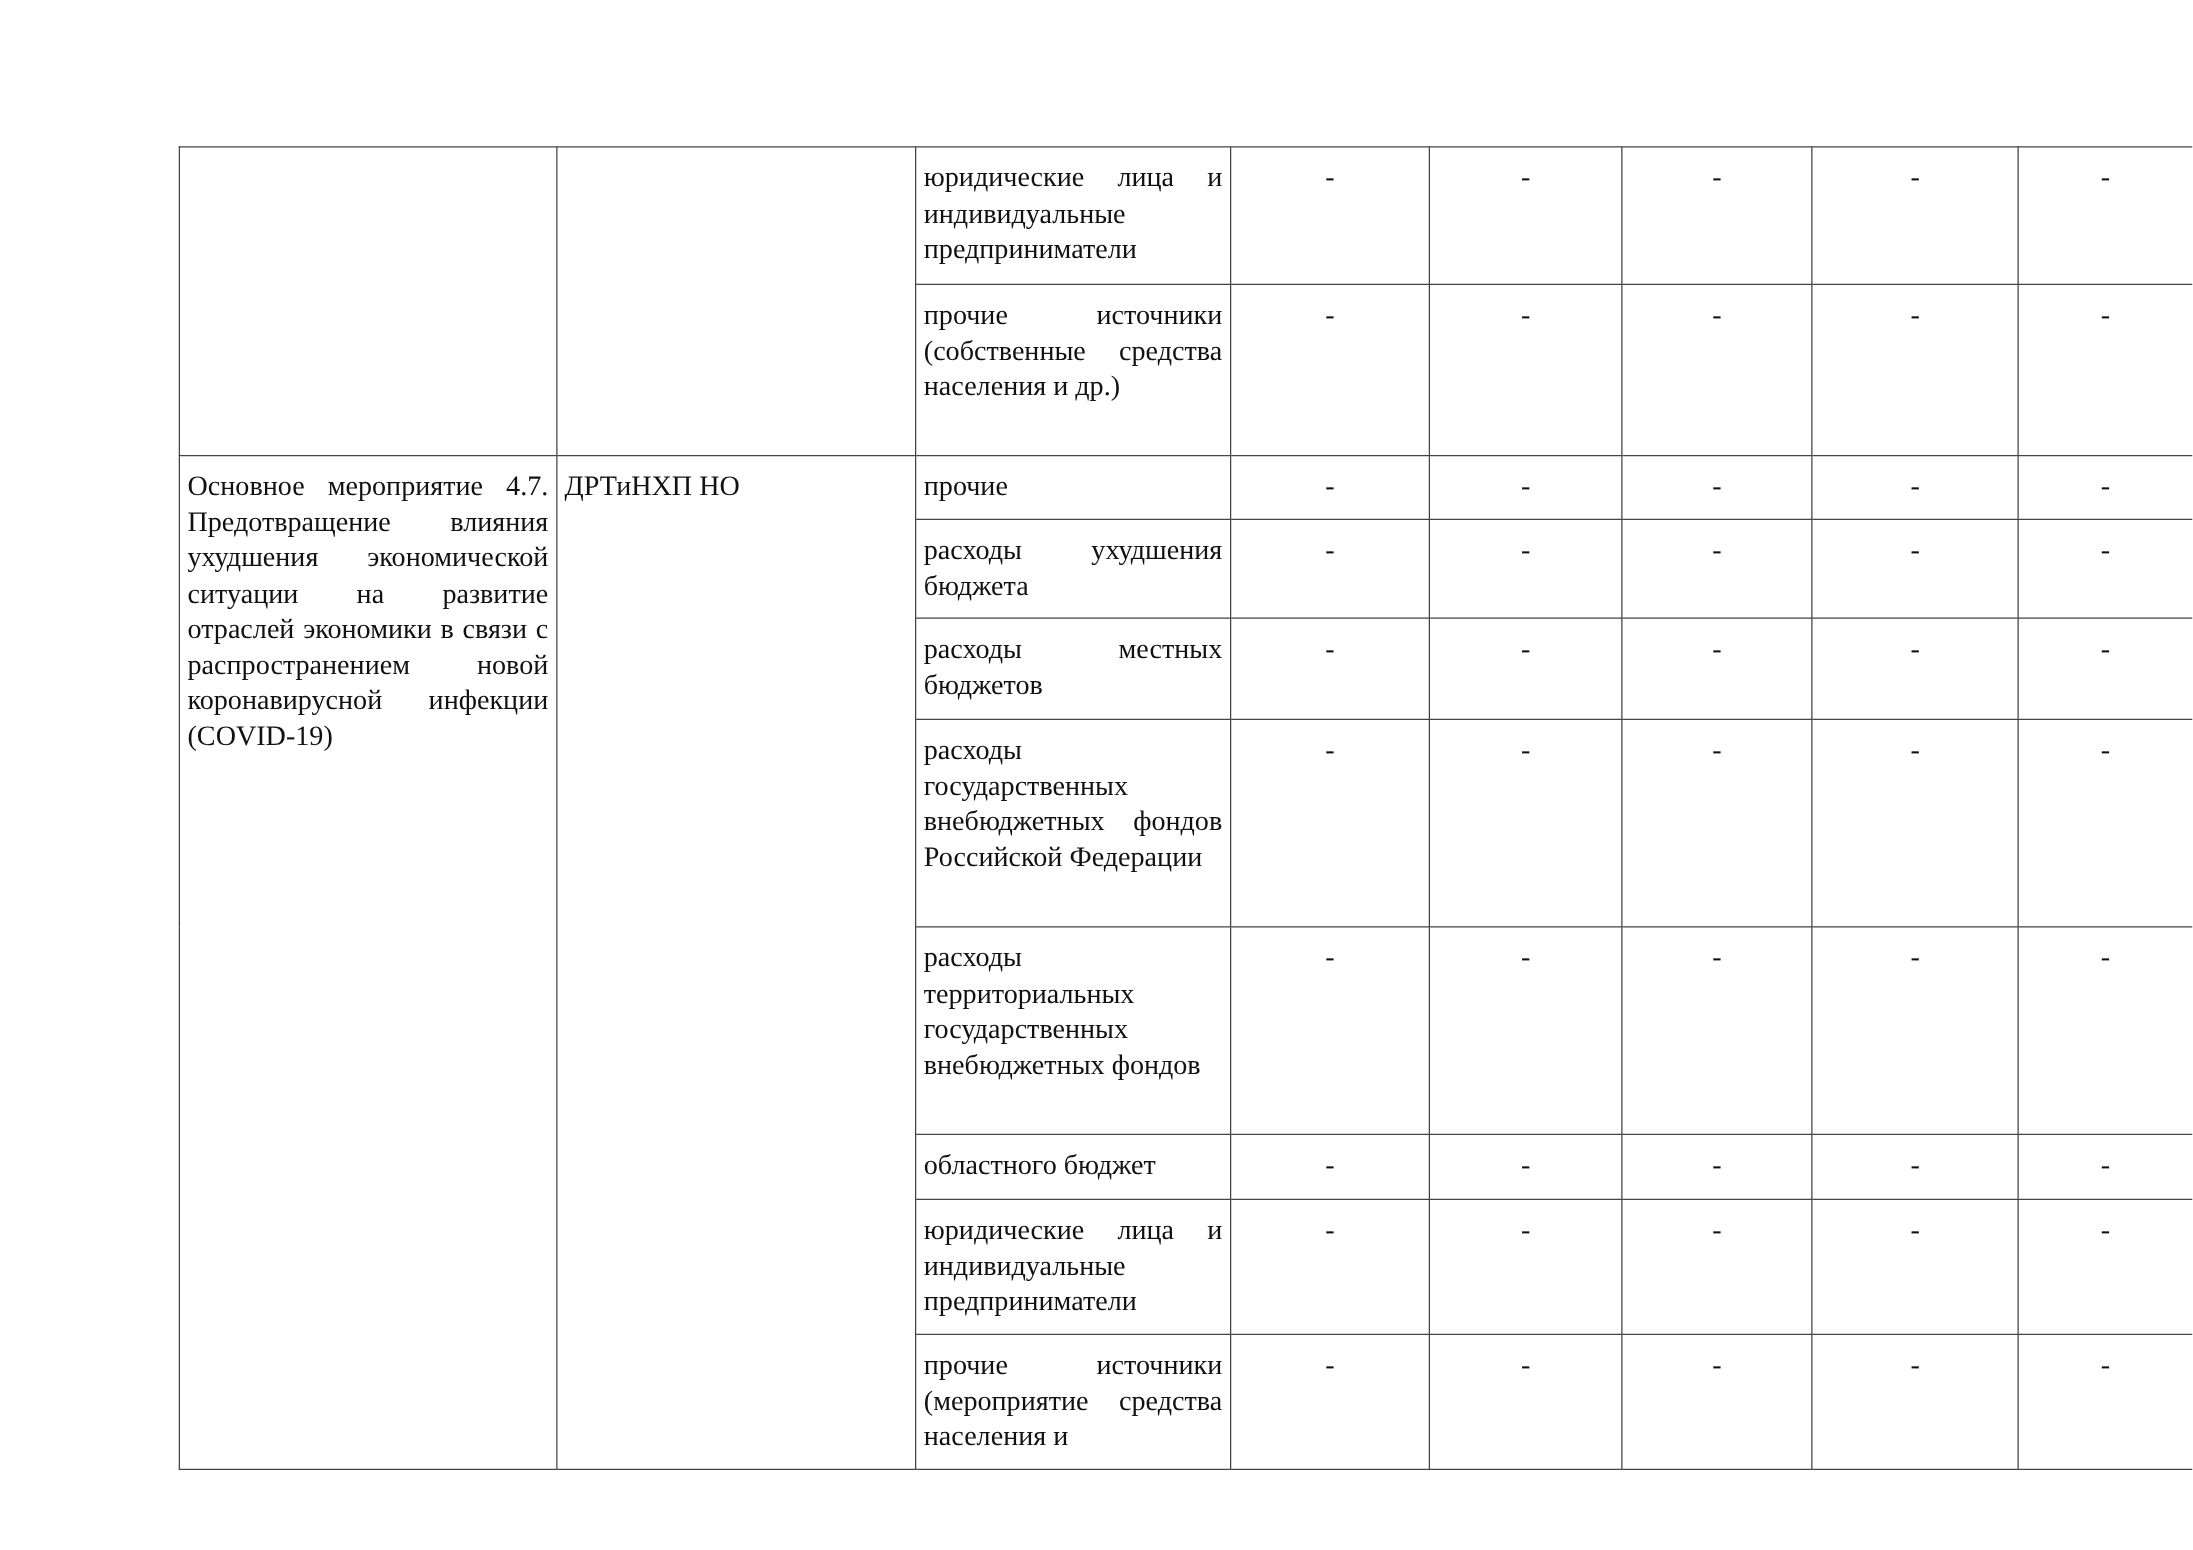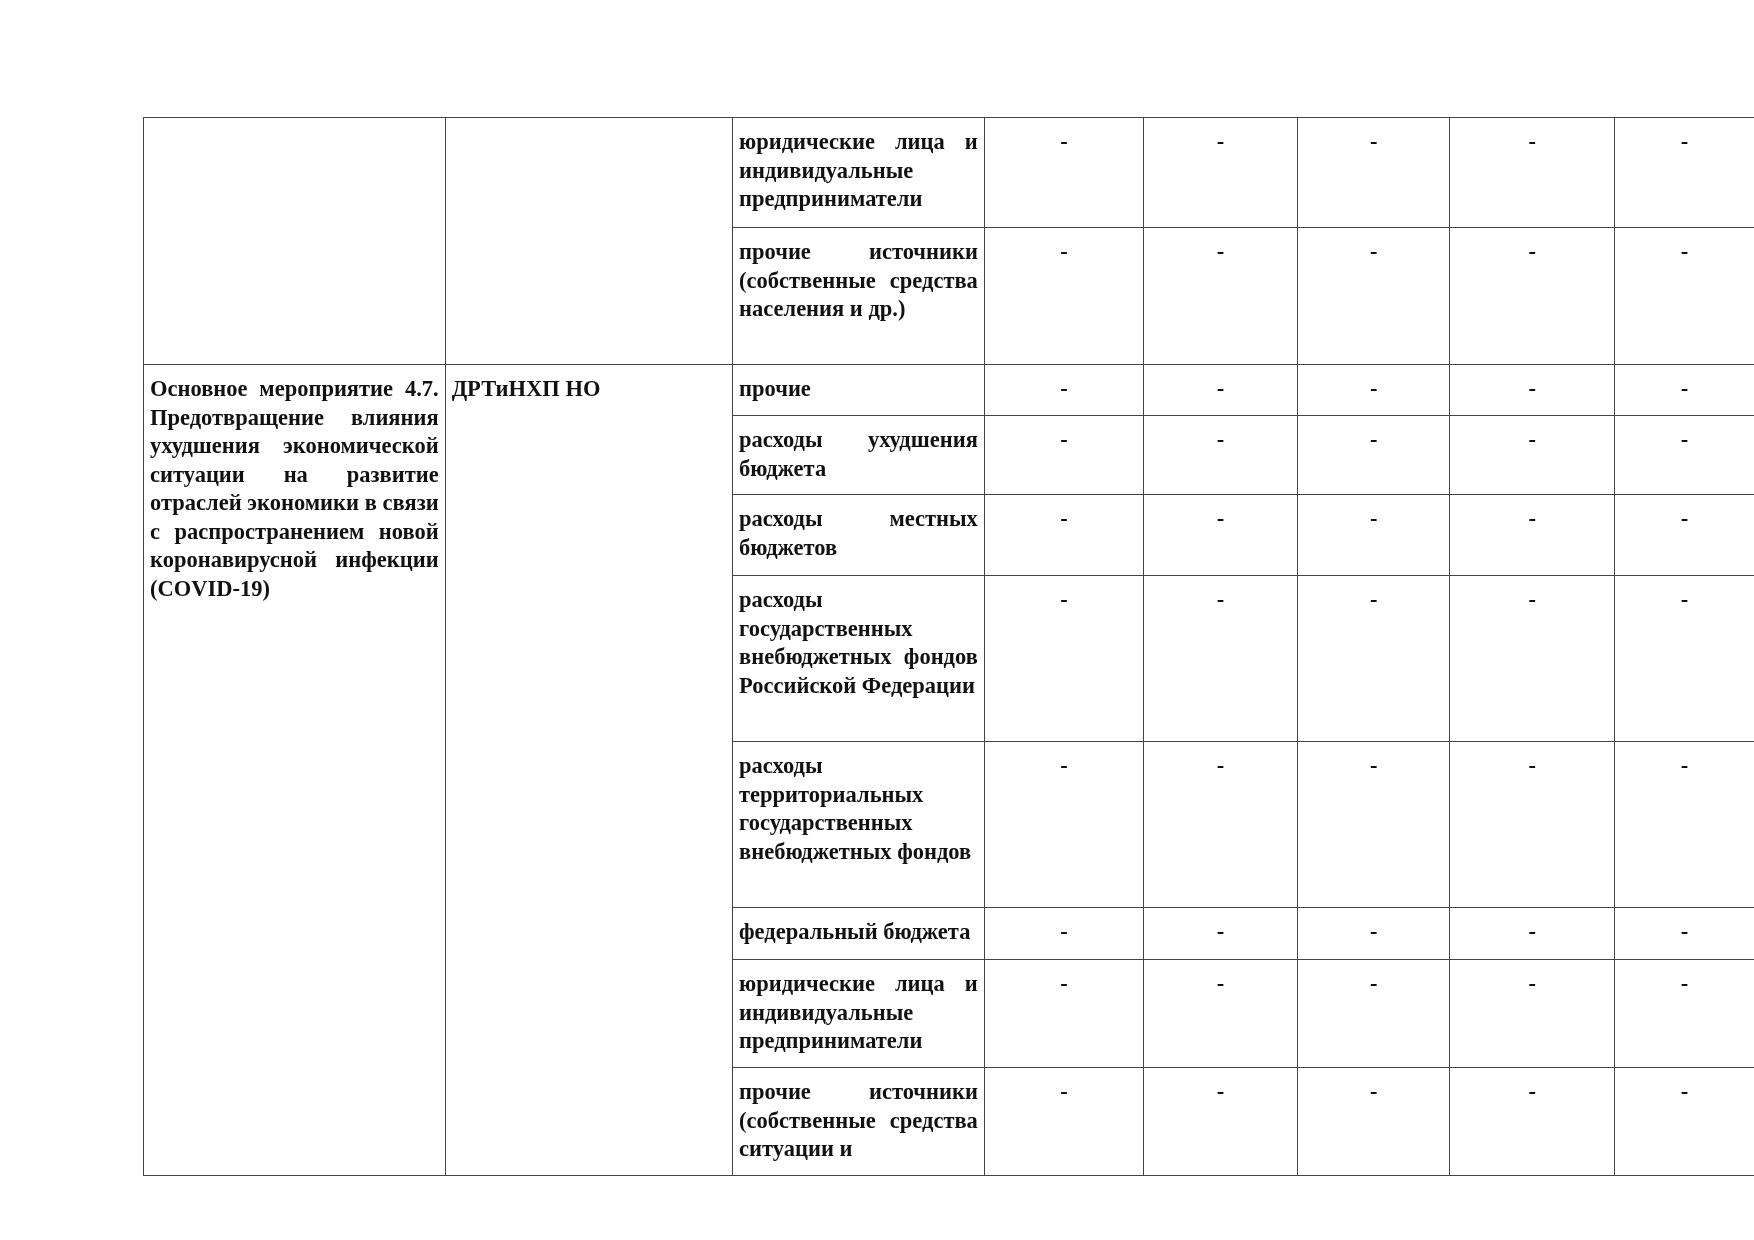--- a/index.html
+++ b/index.html
@@ -1,18 +1,18 @@
 <!DOCTYPE html>
 <html><head>
 <meta charset="utf-8">
 <style>
   html, body { margin:0; padding:0; background:#ffffff; }
   body { width:1754px; height:1240px; position:relative; overflow:hidden;
          font-family:"Liberation Serif", "DejaVu Serif", serif; color:#111; }
-  .tbl { position:absolute; left:143px; top:117px; border-collapse:collapse; table-layout:fixed;font-weight:bold; }
+  .tbl { position:absolute; left:143px; top:117px; border-collapse:collapse; table-layout:fixed; }
   .tbl td { border:1.5px solid #444; vertical-align:top; padding:0; font-size:22.5px; line-height:28.5px; }
   .tbl td .txt { padding:10px 6px 0 6px; text-align:justify; text-align-last:left; }
   .tbl td.dash { text-align:center; }
   .tbl td.dash .txt { text-align:center; text-align-last:center; padding-top:10px; }
   .tbl td.nb-right { border-right:none; }
 </style>
 </head>
 <body>
 
 <table class="tbl">
@@ -176,21 +176,21 @@
         </td>
     <td class="dash">
           <div class="txt">-</div>
         </td>
     <td class="dash nb-right">
           <div class="txt">-</div>
         </td>
   </tr>
   <tr style="height:52px">
     <td>
-          <div class="txt">федеральный бюджета</div>
+          <div class="txt">областного бюджет</div>
         </td>
     <td class="dash">
           <div class="txt">-</div>
         </td>
     <td class="dash">
           <div class="txt">-</div>
         </td>
     <td class="dash">
           <div class="txt">-</div>
         </td>
@@ -216,21 +216,21 @@
         </td>
     <td class="dash">
           <div class="txt">-</div>
         </td>
     <td class="dash nb-right">
           <div class="txt">-</div>
         </td>
   </tr>
   <tr style="height:108px">
     <td>
-          <div class="txt">прочие источники (собственные средства ситуации и</div>
+          <div class="txt">прочие источники (мероприятие средства населения и</div>
         </td>
     <td class="dash">
           <div class="txt">-</div>
         </td>
     <td class="dash">
           <div class="txt">-</div>
         </td>
     <td class="dash">
           <div class="txt">-</div>
         </td>

